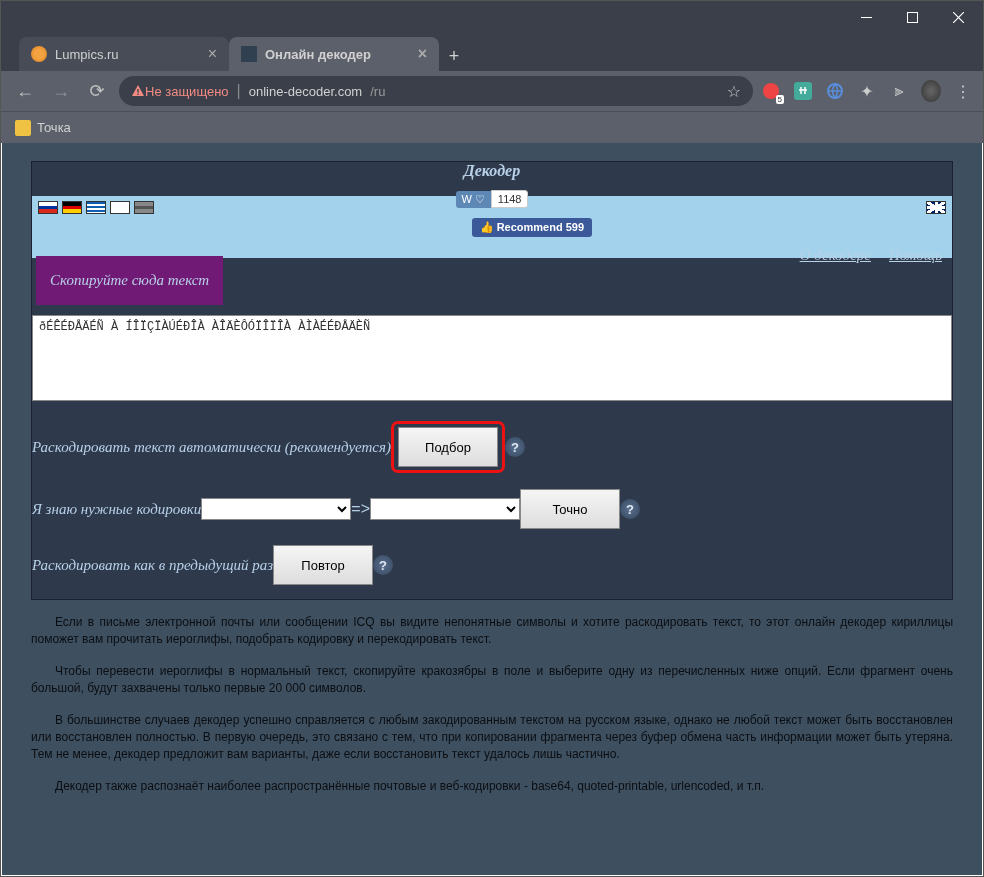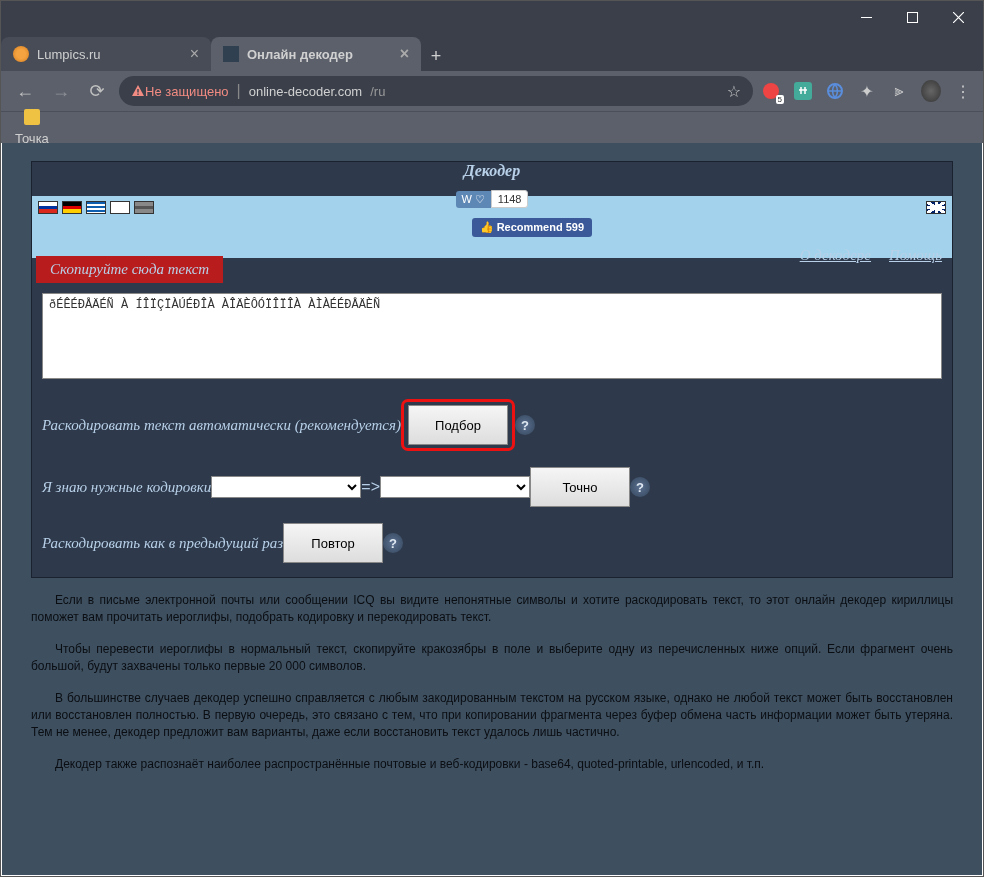--- a/index.html
+++ b/index.html
@@ -3,21 +3,21 @@
 <meta charset="utf-8">
 <style>
 * { box-sizing: border-box; margin: 0; padding: 0; }
 body { font-family: Arial, sans-serif; background: #fff; }
 
 .window { width: 984px; height: 877px; border: 1px solid #555; background: #fff; position: relative; }
 
 .titlebar { height: 32px; background: #3a3f4a; display: flex; justify-content: flex-end; align-items: center; padding: 0 2px; }
 .titlebar-btn { width: 46px; height: 30px; display: flex; align-items: center; justify-content: center; color: #fff; font-size: 14px; }
 
-.tabbar { height: 38px; background: #3a3f4a; display: flex; align-items: flex-end; padding-left: 0; }
+.tabbar { height: 38px; background: #3a3f4a; display: flex; align-items: flex-end; padding-left: 18px; }
 .tab { height: 34px; display: flex; align-items: center; padding: 0 12px; gap: 8px; color: #d0d0d0; font-size: 13px; max-width: 230px; min-width: 210px; }
 .tab.inactive { background: #474c57; border-radius: 8px 8px 0 0; }
 .tab.active { background: #5b606b; border-radius: 8px 8px 0 0; font-weight: bold; }
 .tab-favicon { width: 16px; height: 16px; display: flex; align-items: center; justify-content: center; }
 .tab-title { flex: 1; overflow: hidden; white-space: nowrap; text-overflow: ellipsis; }
 .tab-close { color: #aaa; font-size: 16px; }
 .newtab { width: 30px; height: 30px; display: flex; align-items: center; justify-content: center; color: #d0d0d0; font-size: 18px; }
 
 .addrbar { height: 40px; background: #5b606b; display: flex; align-items: center; padding: 0 10px; gap: 8px; }
 .nav-btn { width: 28px; height: 28px; display: flex; align-items: center; justify-content: center; color: #c0c0c0; font-size: 18px; }
@@ -25,21 +25,21 @@
 .addrbox { flex: 1; height: 30px; background: #3a3f4a; border-radius: 15px; display: flex; align-items: center; padding: 0 12px; gap: 8px; }
 .secure { display: flex; align-items: center; color: #f28b82; font-size: 13px; }
 .url-sep { color: #888; }
 .url { color: #d0d0d0; font-size: 13px; }
 .url-rest { color: #999; }
 .addr-star { color: #ccc; margin-left: auto; }
 .ext-icons { display: flex; gap: 12px; align-items: center; }
 .ext-icon { width: 20px; height: 20px; display: flex; align-items: center; justify-content: center; font-size: 16px; }
 
 .bookbar { height: 32px; background: #5b606b; display: flex; align-items: center; padding: 0 14px; gap: 6px; border-top: 1px solid #4a4f5a; }
-.bm-item { display: flex; align-items: center; gap: 6px; color: #d0d0d0; font-size: 13px; flex-direction: column; }
+.bm-item { display: flex; align-items: center; gap: 6px; color: #d0d0d0; font-size: 13px; }
 .bm-icon { width: 16px; height: 16px; background: #f0c244; border-radius: 2px; }
 
 .content { position: absolute; top: 142px; left: 1px; right: 1px; bottom: 1px; background: #3e5060; overflow: auto; }
 .page-wrap { width: 922px; margin: 18px auto 0; }
 
 .decoder-panel { background: #2e3a4c; border: 1px solid #1a2230; }
 .panel-top { height: 34px; display: flex; align-items: center; padding: 0 10px; gap: 10px; flex-direction: column; }
 .brand { font-family: Georgia, serif; font-style: italic; color: #b8d0e8; font-size: 16px; font-weight: bold; }
 .vk-widget { display: flex; align-items: center; }
 .vk-btn { background: #5d87b5; color: #fff; padding: 2px 6px; font-size: 11px; border-radius: 3px 0 0 3px; }
@@ -53,23 +53,23 @@
 .flag.ru { background: linear-gradient(#fff 33%, #0033a0 33% 66%, #da291c 66%); }
 .flag.de { background: linear-gradient(#000 33%, #dd0000 33% 66%, #ffce00 66%); }
 .flag.gr { background: repeating-linear-gradient(#0d5eaf 0 2px, #fff 2px 4px); }
 .flag.il { background: #fff; position: relative; }
 .flag.gen { background: linear-gradient(#888 33%, #555 33% 66%, #888 66%); }
 .flag.uk { margin-left: auto; background: #012169; position: relative; overflow: hidden; }
 .flag.uk::before { content: ''; position: absolute; inset: 0; background: linear-gradient(to bottom right, transparent 42%, #fff 42% 58%, transparent 58%), linear-gradient(to bottom left, transparent 42%, #fff 42% 58%, transparent 58%); }
 .flag.uk::after { content: ''; position: absolute; inset: 0; background: linear-gradient(#fff 0) center/100% 3px no-repeat, linear-gradient(#fff 0) center/3px 100% no-repeat, linear-gradient(#c8102e 0) center/100% 1.5px no-repeat, linear-gradient(#c8102e 0) center/1.5px 100% no-repeat; }
 
 .blue-bar { height: 40px; background: #a3d3ec; }
-.section-tab { display: inline-block; background: #b91c1c; color: #b8d0e8; font-family: Georgia, serif; font-style: italic; font-size: 15px; padding: 5px 14px; margin-left: 4px; margin-top: -2px; }
-
-.form-area { padding: 10px 10px 14px; }
+.section-tab { display: inline-block; background: #701a75; color: #b8d0e8; font-family: Georgia, serif; font-style: italic; font-size: 15px; padding: 16px 14px; margin-left: 4px; margin-top: -2px; }
+
+.form-area { padding: 10px 0 14px; }
 .textarea { width: 100%; height: 86px; resize: none; padding: 4px 6px; font-family: 'Courier New', monospace; font-size: 12px; color: #333; border: 1px solid #888; }
 .row { display: flex; align-items: center; margin-top: 16px; }
 .row-label { color: #b8d0e8; font-family: Georgia, serif; font-style: italic; font-size: 15px; }
 .row select { height: 22px; width: 150px; background: #fff; border: 1px solid #888; }
 .arrow { color: #b8d0e8; }
 .action-btn { width: 100px; height: 40px; background: linear-gradient(#f5f5f5, #ddd); border: 1px solid #888; font-size: 13px; cursor: pointer; }
 .help-icon { width: 20px; height: 20px; border-radius: 50%; background: radial-gradient(#5a7090, #35465c); color: #dfe8f2; font-weight: bold; display: flex; align-items: center; justify-content: center; font-size: 13px; }
 .highlight-rect { border: 3px solid #e11; border-radius: 7px; padding: 3px 4px; display: inline-flex; }
 
 .body-text { color: #0a0d12; font-size: 12px; line-height: 1.45; margin: 14px 0; text-align: justify; }

